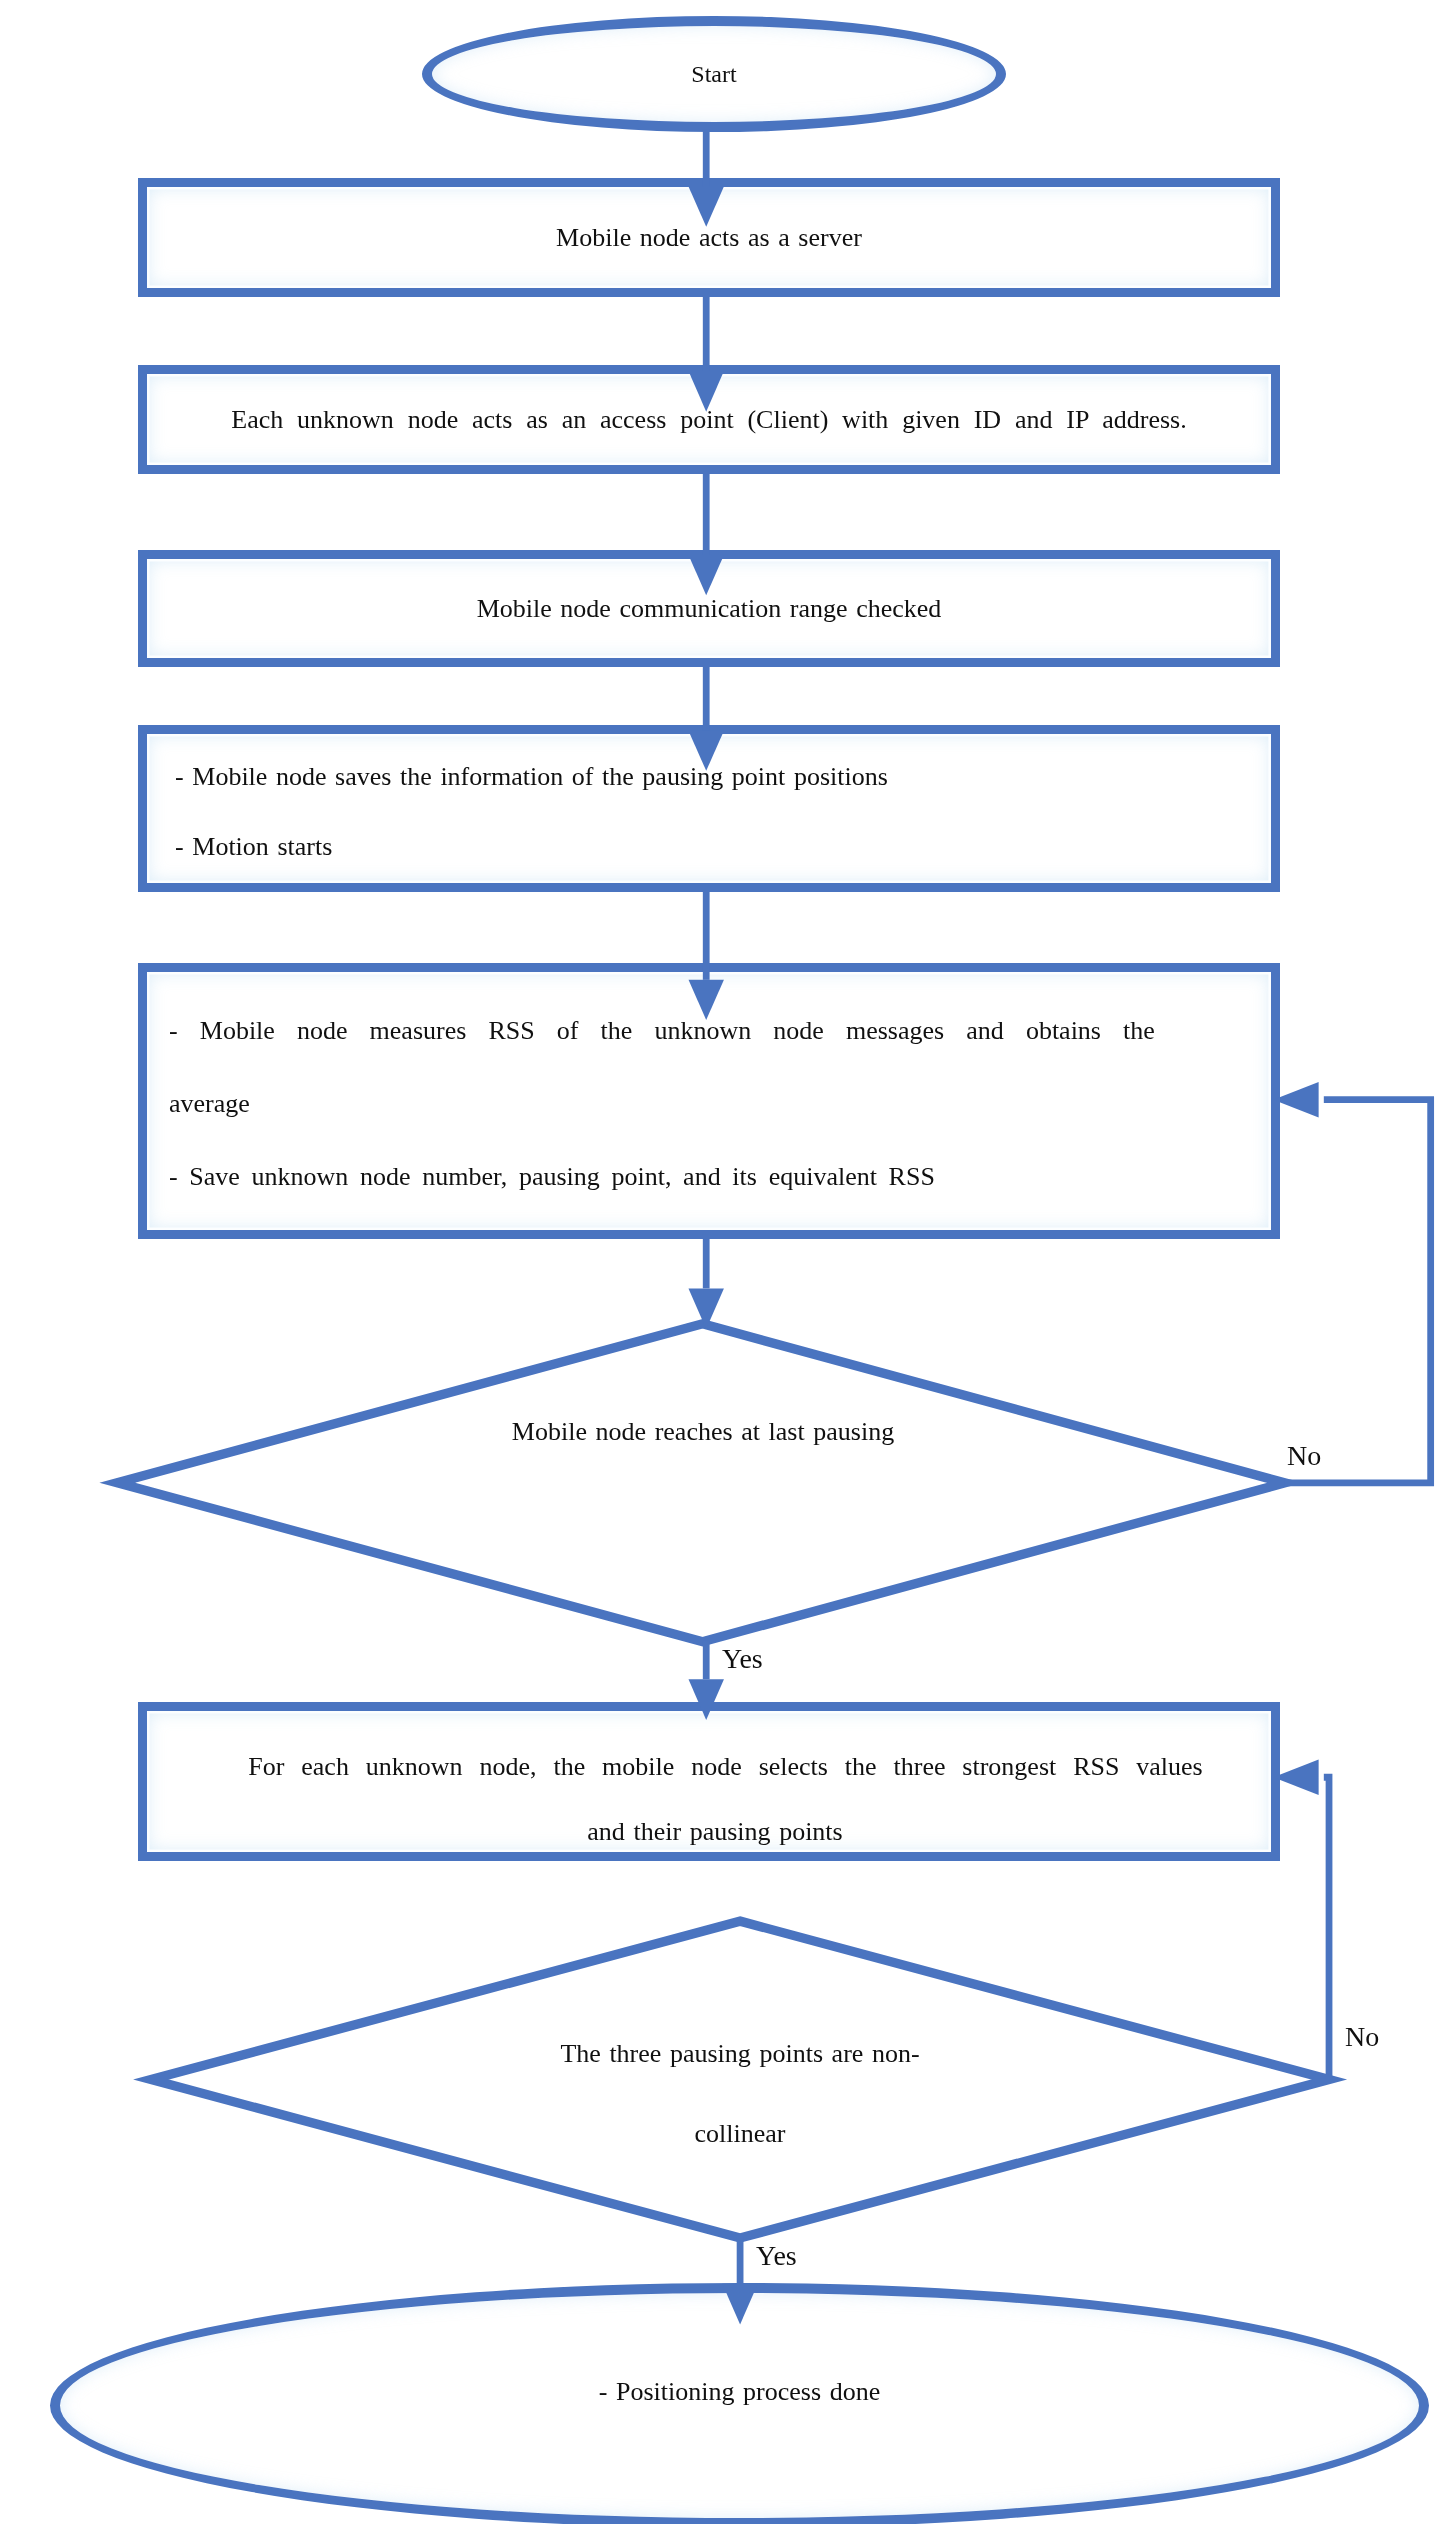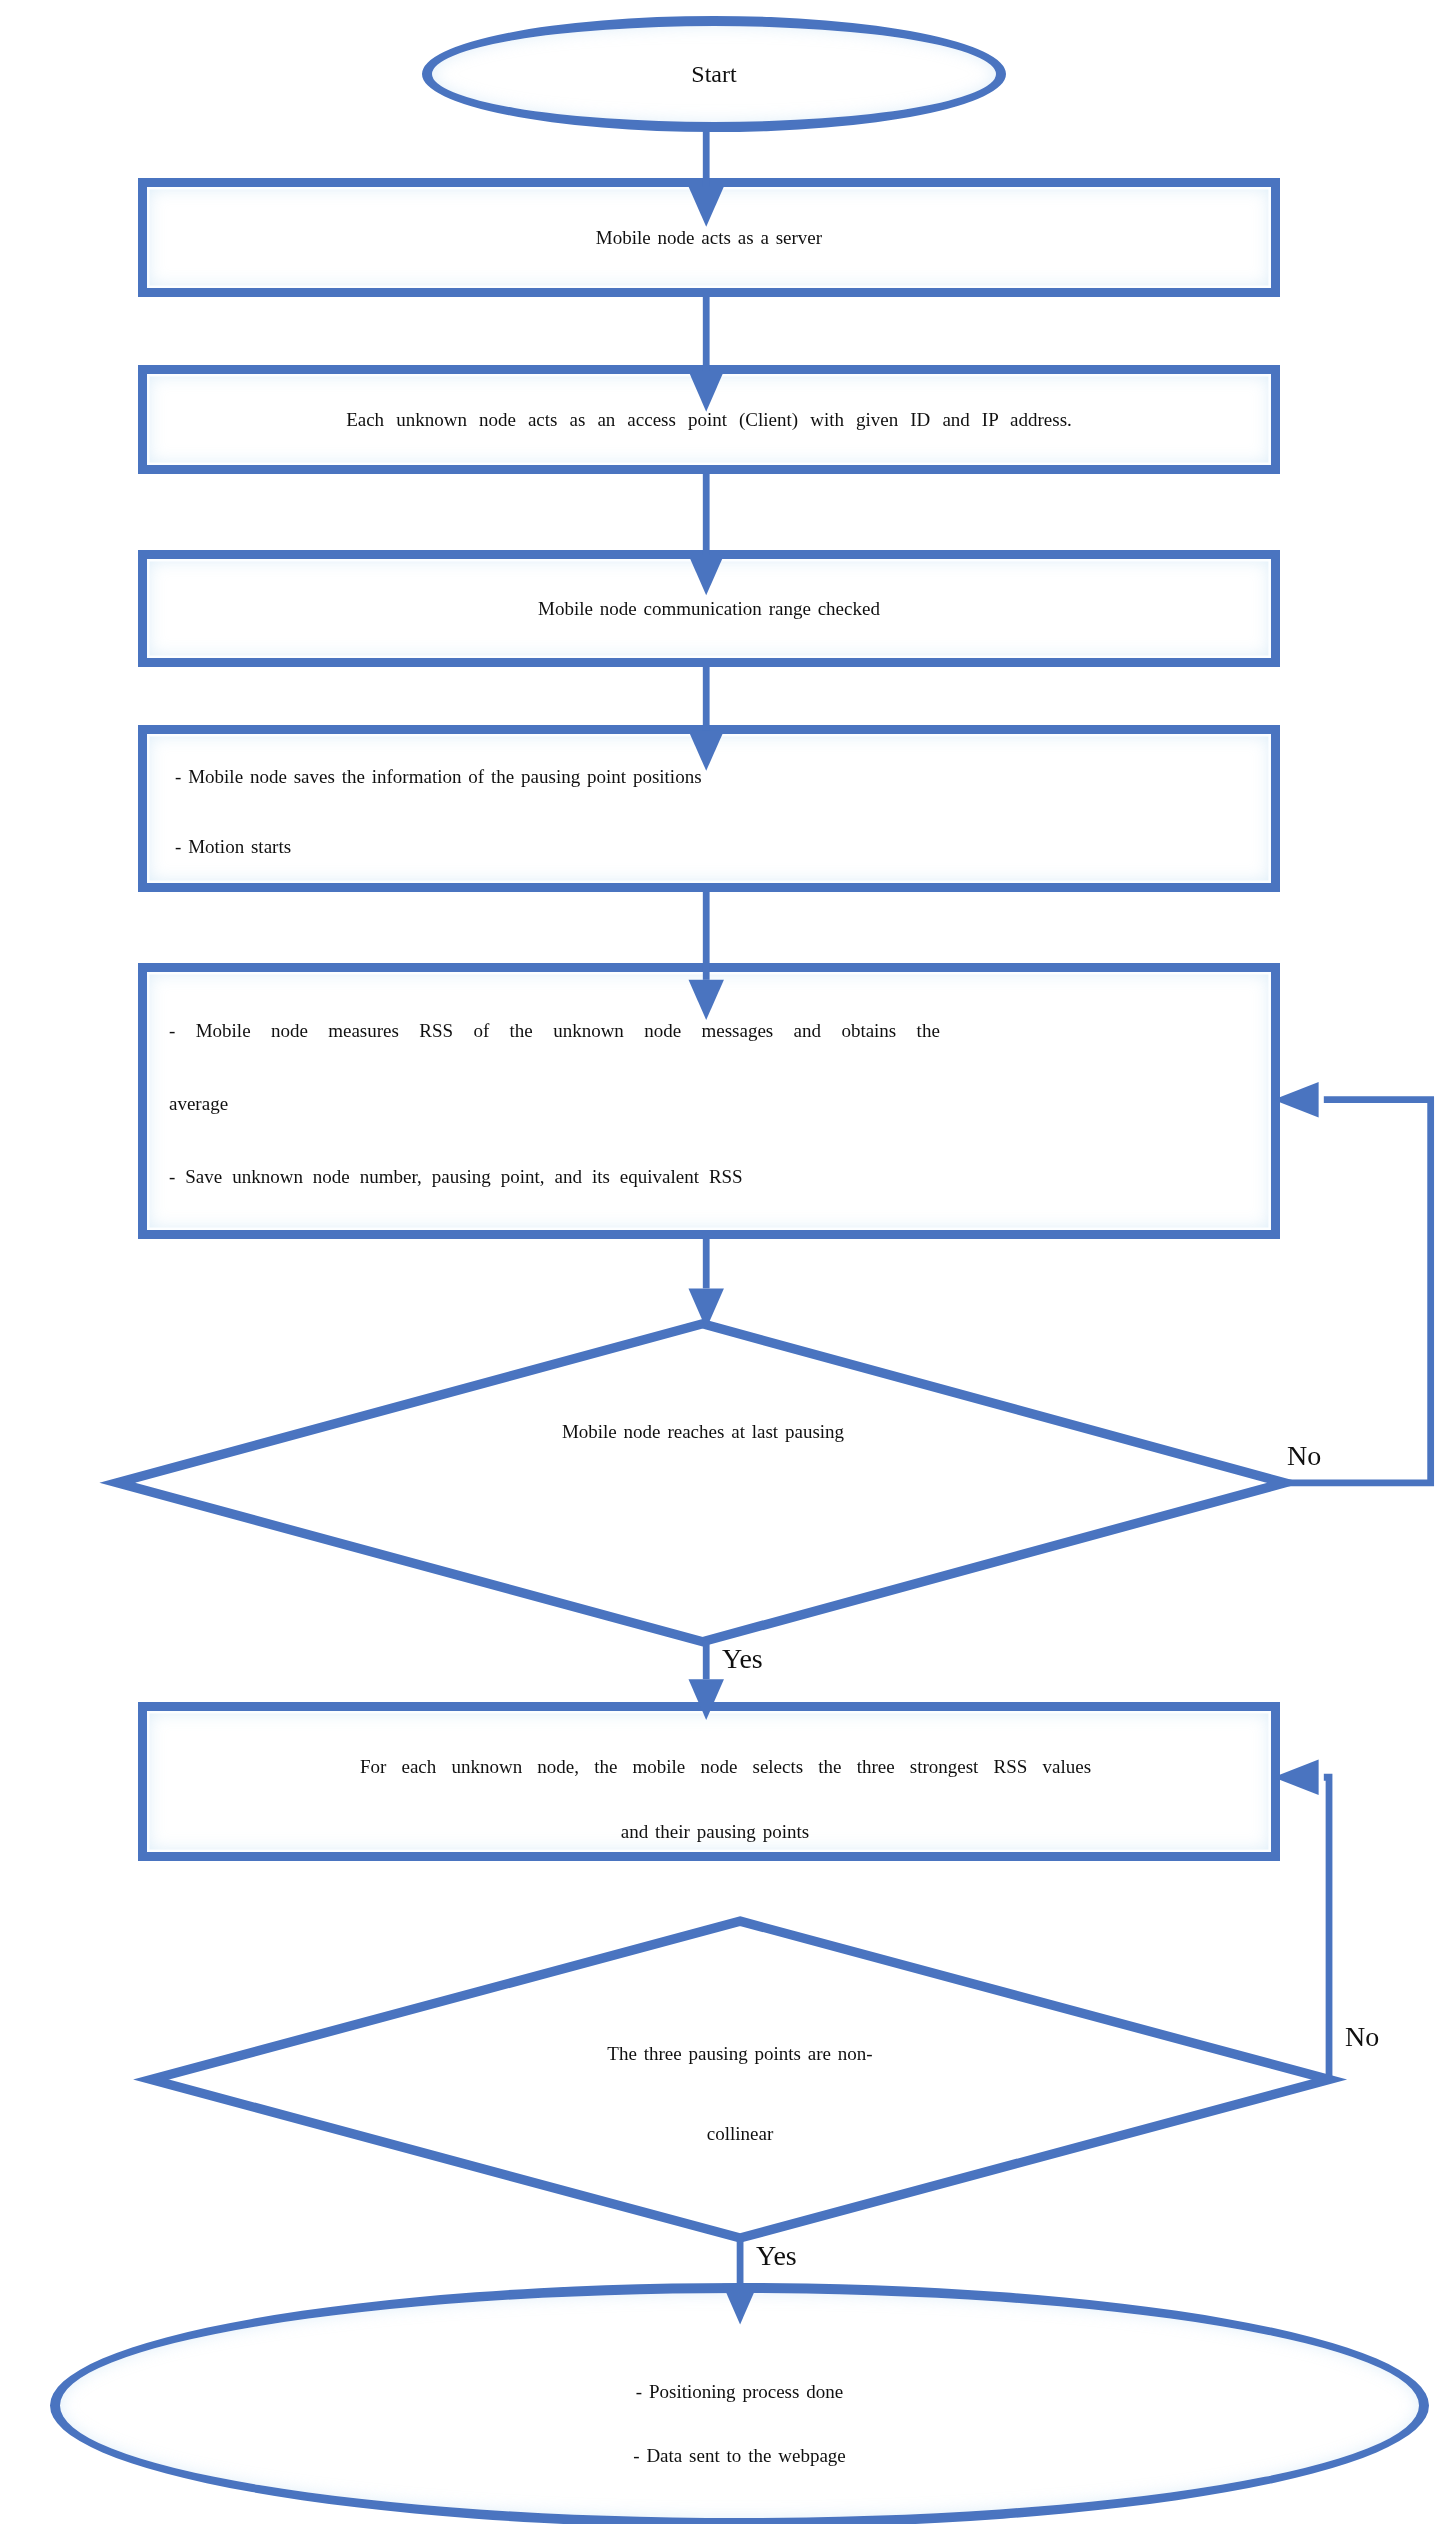--- a/index.html
+++ b/index.html
@@ -24,21 +24,21 @@
     border-radius: 50%;
     box-shadow: inset 0 0 15.6px rgba(170, 210, 238, 0.35);
   }
 
   
   #wires { position: absolute; inset: 0; z-index: 2; pointer-events: none; }
 
   
   .txt {
     position: absolute; z-index: 3;
-    font-size: 19px; line-height: 30px;
+    font-size: 26px; line-height: 30px;
     word-spacing: 2.1px;
     white-space: nowrap;
   }
   .center-flex { display: flex; align-items: center; justify-content: center; text-align: center; }
   .t-center { text-align: center; }
   .edge-label { position: absolute; z-index: 3; font-size: 28px; line-height: 23px; }
   .start-label { font-size: 24px; }
   .ws14 { word-spacing: 7.3px; }
   .ws30 { word-spacing: 15.6px; }
   .ws20 { word-spacing: 10.4px; margin-left: 33px; }
@@ -139,21 +139,20 @@
     <div class="mt68">and their pausing points</div>
   </div>
 
   <div class="txt t-center" style="left:323px; top:2039px; width:834px;">
     <div>The three pausing points are non-</div>
     <div class="mt96">collinear</div>
   </div>
 
   <div class="txt t-center" style="left:50px; top:2377px; width:1379px;">
     <div>- Positioning process done</div>
-    <div class="mt66">- Data sent to the webpage</div>
   </div>
 
   <div class="edge-label" style="left:722px; top:1647px;">Yes</div>
   <div class="edge-label" style="left:1287px; top:1444px;">No</div>
   <div class="edge-label" style="left:756px; top:2244px;">Yes</div>
   <div class="edge-label" style="left:1345px; top:2025px;">No</div>
 
 </div>
 
 

